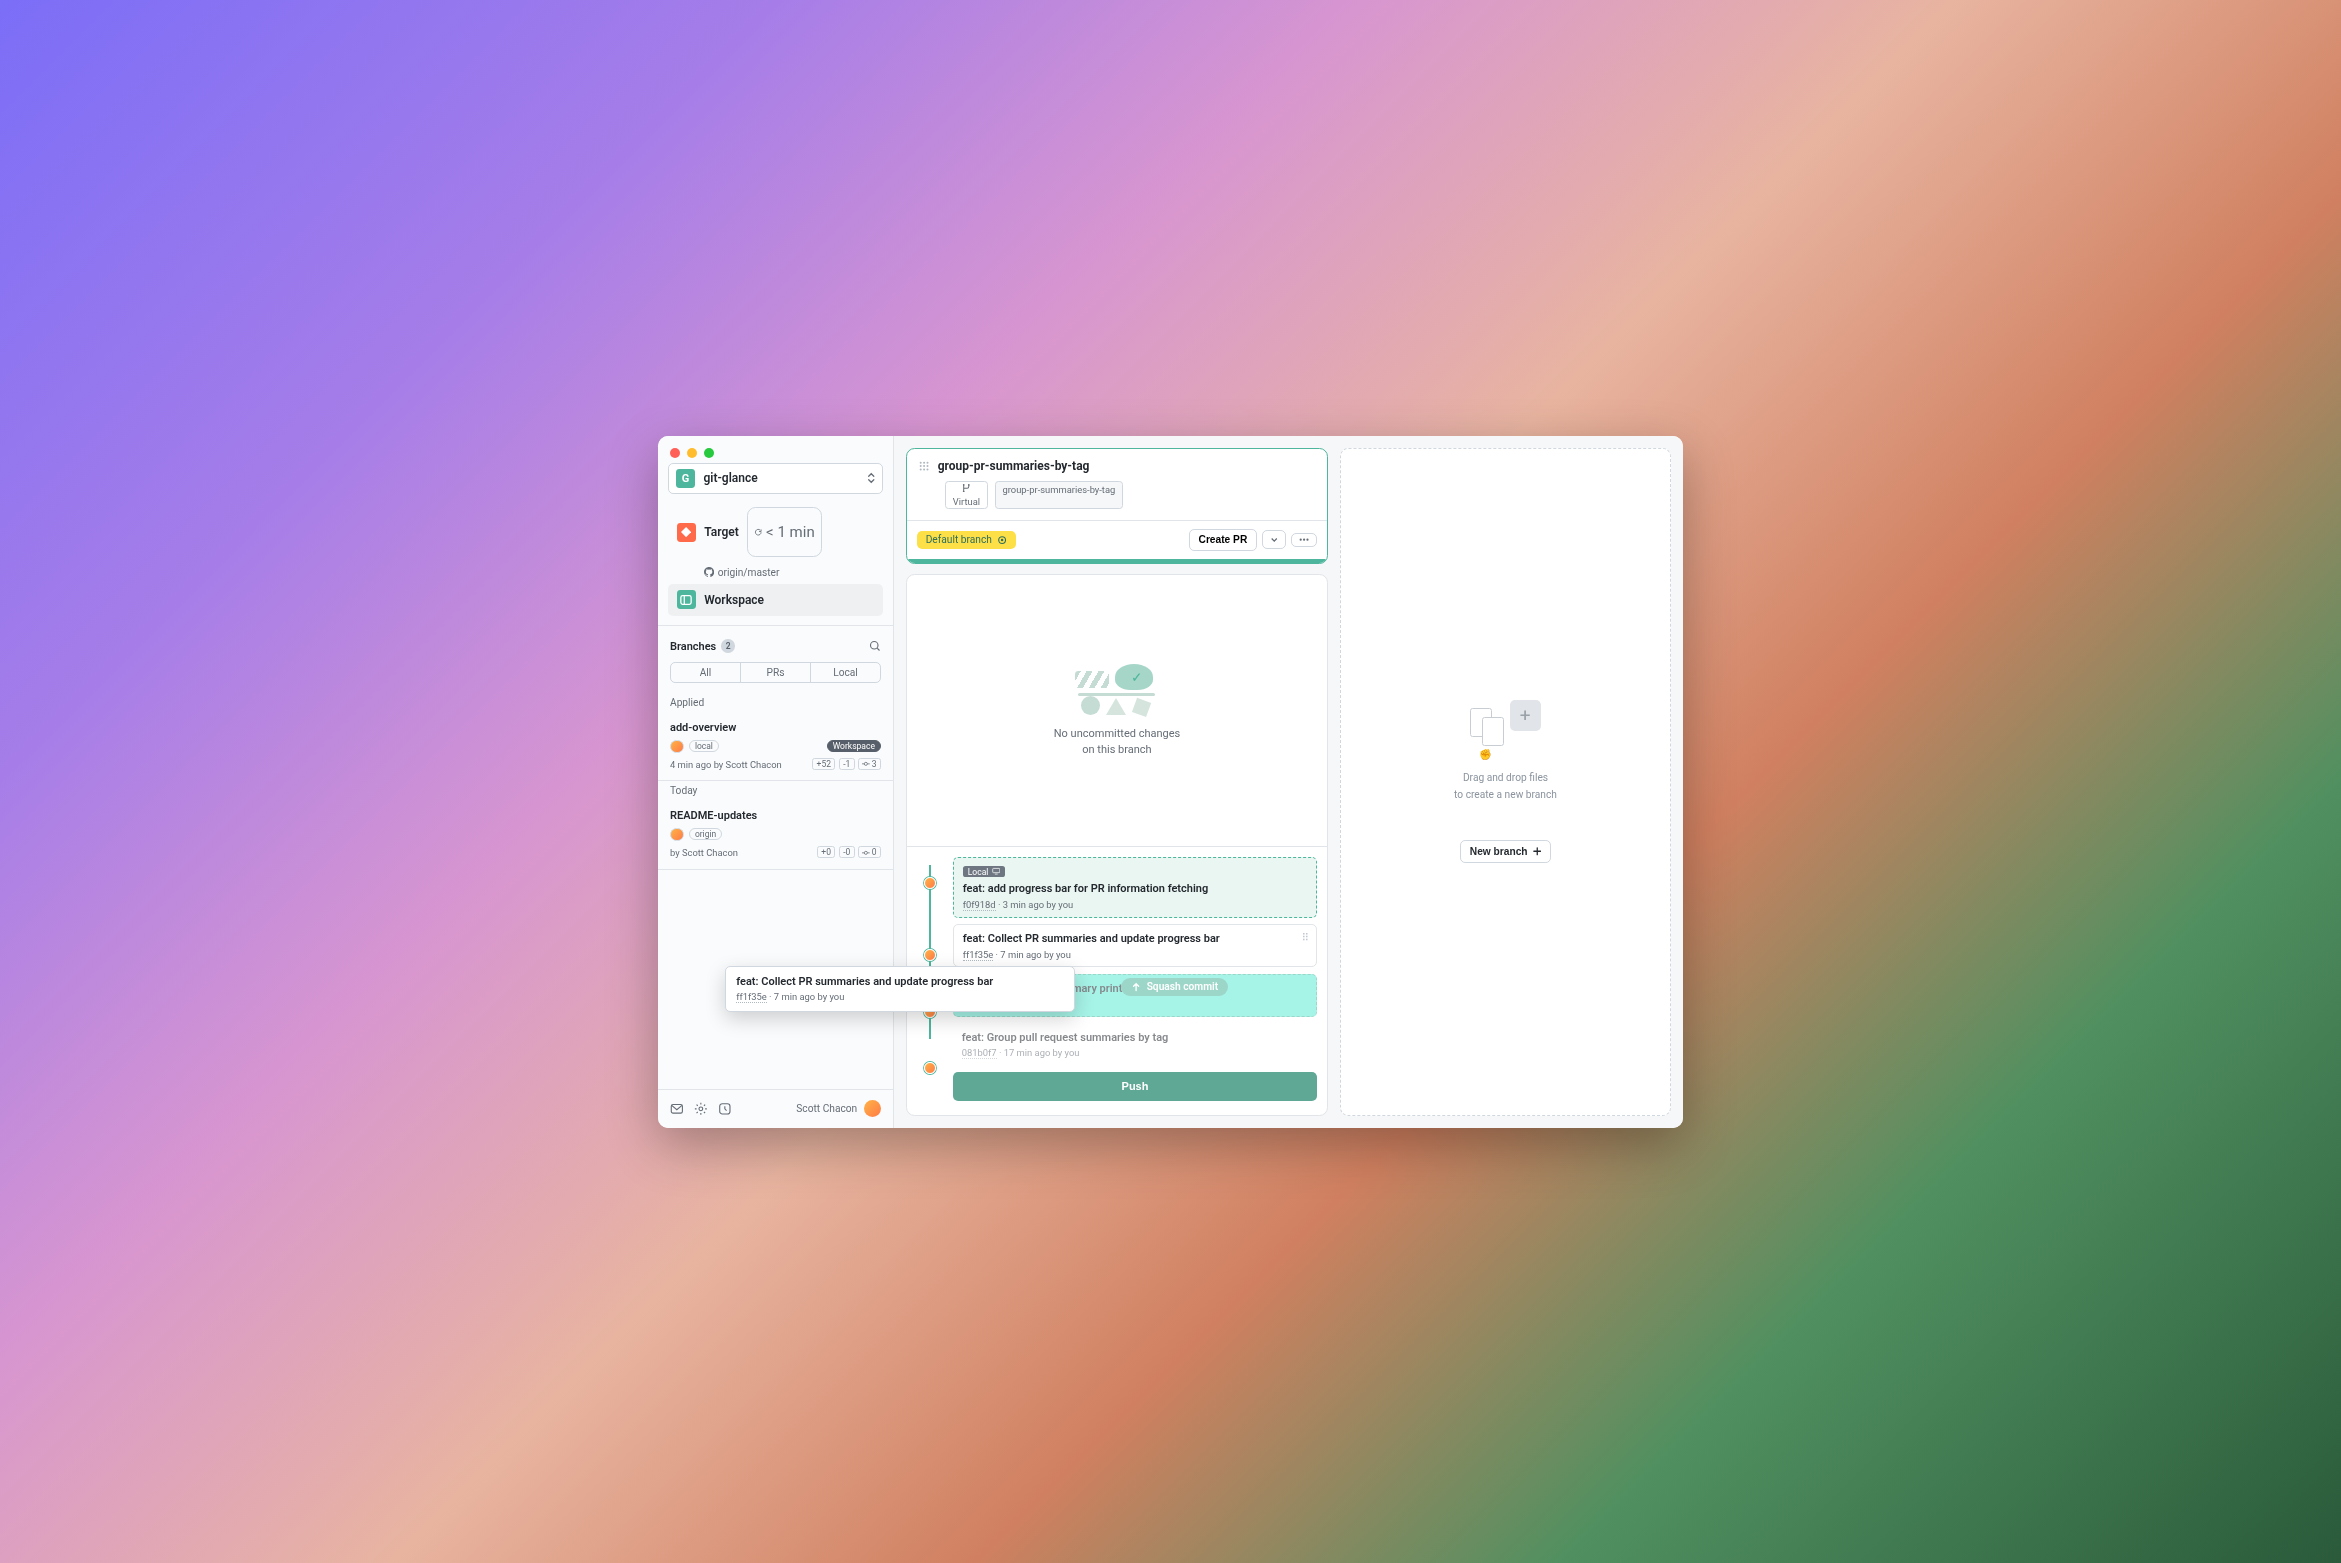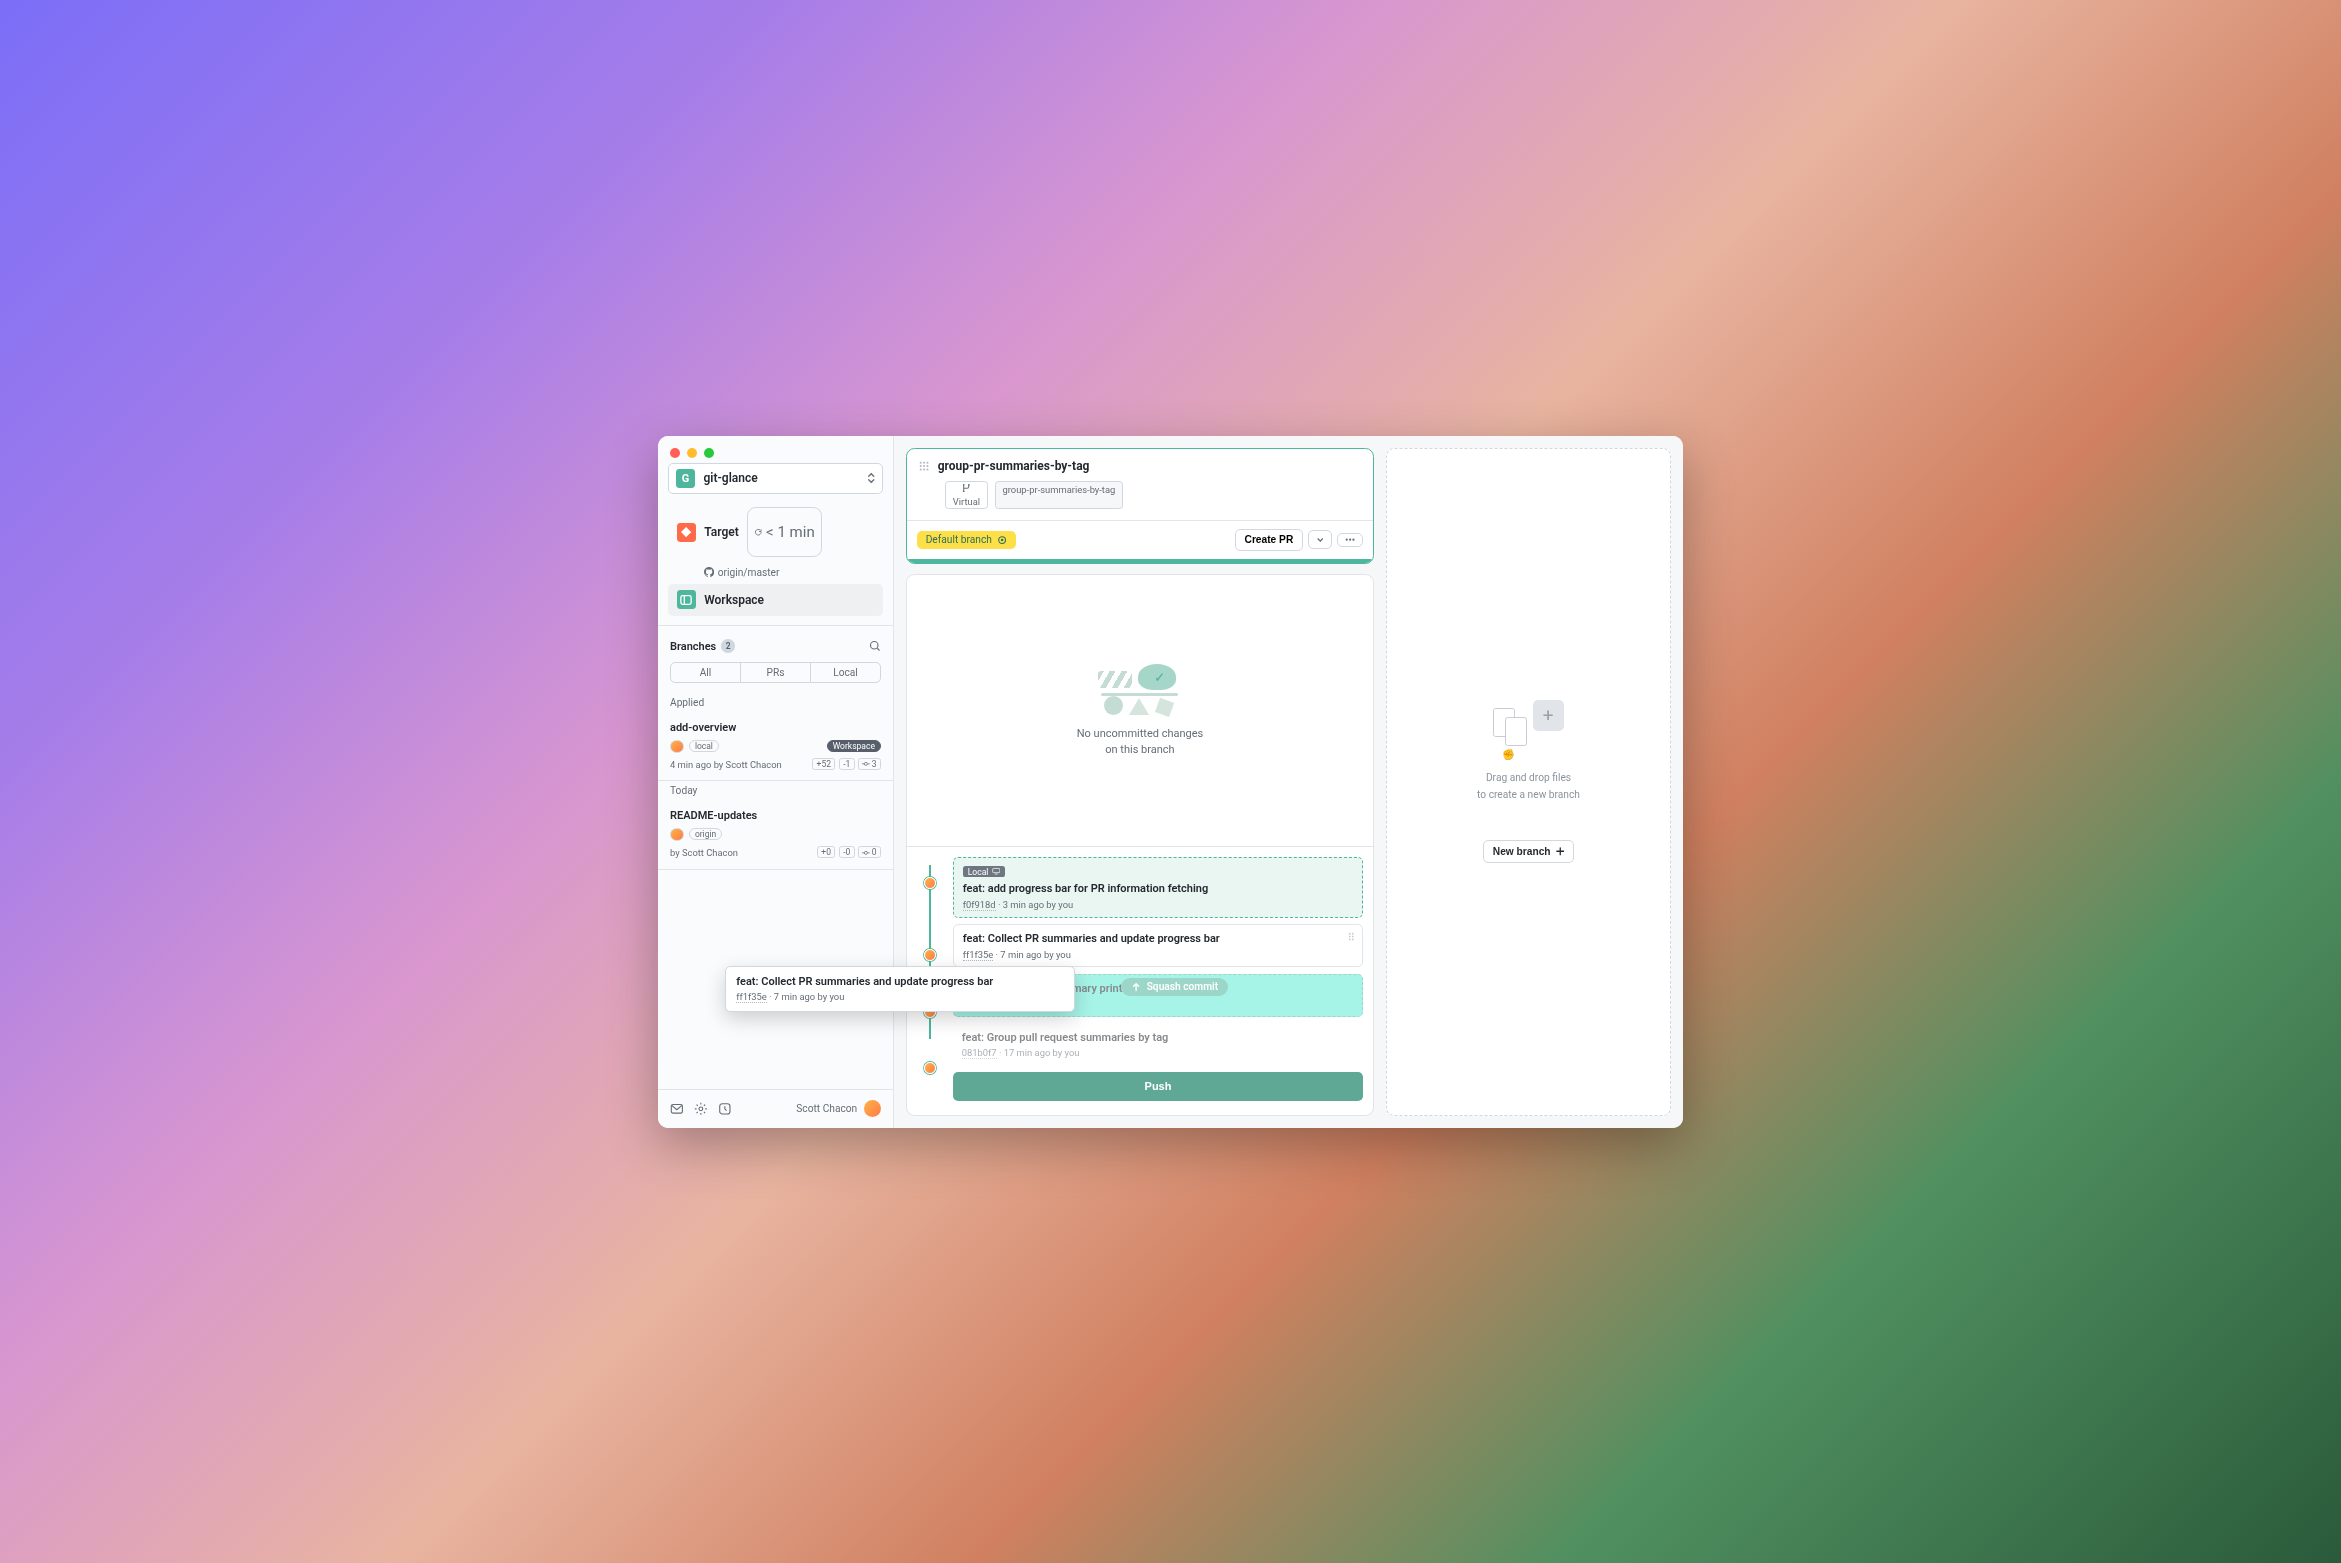--- a/index.html
+++ b/index.html
@@ -51,21 +51,21 @@
   .chips { display: flex; gap: 3.4px; }
   .mini-chip { border: 0.9px solid #d0d7de; border-radius: 2.6px; padding: 0 3.4px; font-size: 8.5px; color: #656d76; display: inline-flex; align-items: center; gap: 1.7px; }
 
   .sidebar-footer { margin-top: auto; display: flex; align-items: center; justify-content: space-between; padding: 10.2px 12px; border-top: 0.9px solid #e1e4e8; }
   .foot-icons { display: flex; gap: 10.2px; color: #656d76; }
   .foot-user { display: flex; align-items: center; gap: 6.8px; font-size: 10.2px; color: #656d76; }
   .foot-avatar { width: 17px; height: 17px; border-radius: 50%; background: linear-gradient(135deg, #ffb347, #ff7b47); }
 
   
   .main { flex: 1; display: flex; gap: 12px; padding: 12px; background: #f6f7f8; overflow: auto; position: relative; }
-  .lane { width: 468px; display: flex; flex-direction: column; gap: 10.2px; }
+  .lane { width: 422px; display: flex; flex-direction: column; gap: 10.2px; }
   .lane-header { border: 1.7px solid #4db69c; border-radius: 8.5px; background: #fff; overflow: hidden; }
   .lh-top { padding: 10.2px 12px 8.5px 12px; display: flex; align-items: center; gap: 8.5px; }
   .drag-handle { color: #b0b8c0; cursor: grab; }
   .lh-title { font-weight: 700; font-size: 12px; }
   .lh-tags { padding: 0 12px 10.2px 38px; display: flex; gap: 6.8px; }
   .vtag { border: 0.9px solid #d0d7de; border-radius: 3.4px; padding: 1.7px 6.8px; font-size: 9.4px; color: #656d76; display: inline-flex; align-items: center; gap: 3.4px; background: #fff; flex-direction: column; }
   .vtag.plain { background: #f6f7f8; }
   .lh-bar { border-top: 0.9px solid #e1e4e8; display: flex; align-items: center; justify-content: space-between; padding: 8.5px 10.2px; }
   .default-chip { background: #fde047; color: #2e6e5e; border-radius: 5.1px; padding: 3.4px 8.5px; font-size: 10.2px; display: inline-flex; align-items: center; gap: 5.1px; }
   .btn-group { display: flex; gap: 5.1px; align-items: center; }

